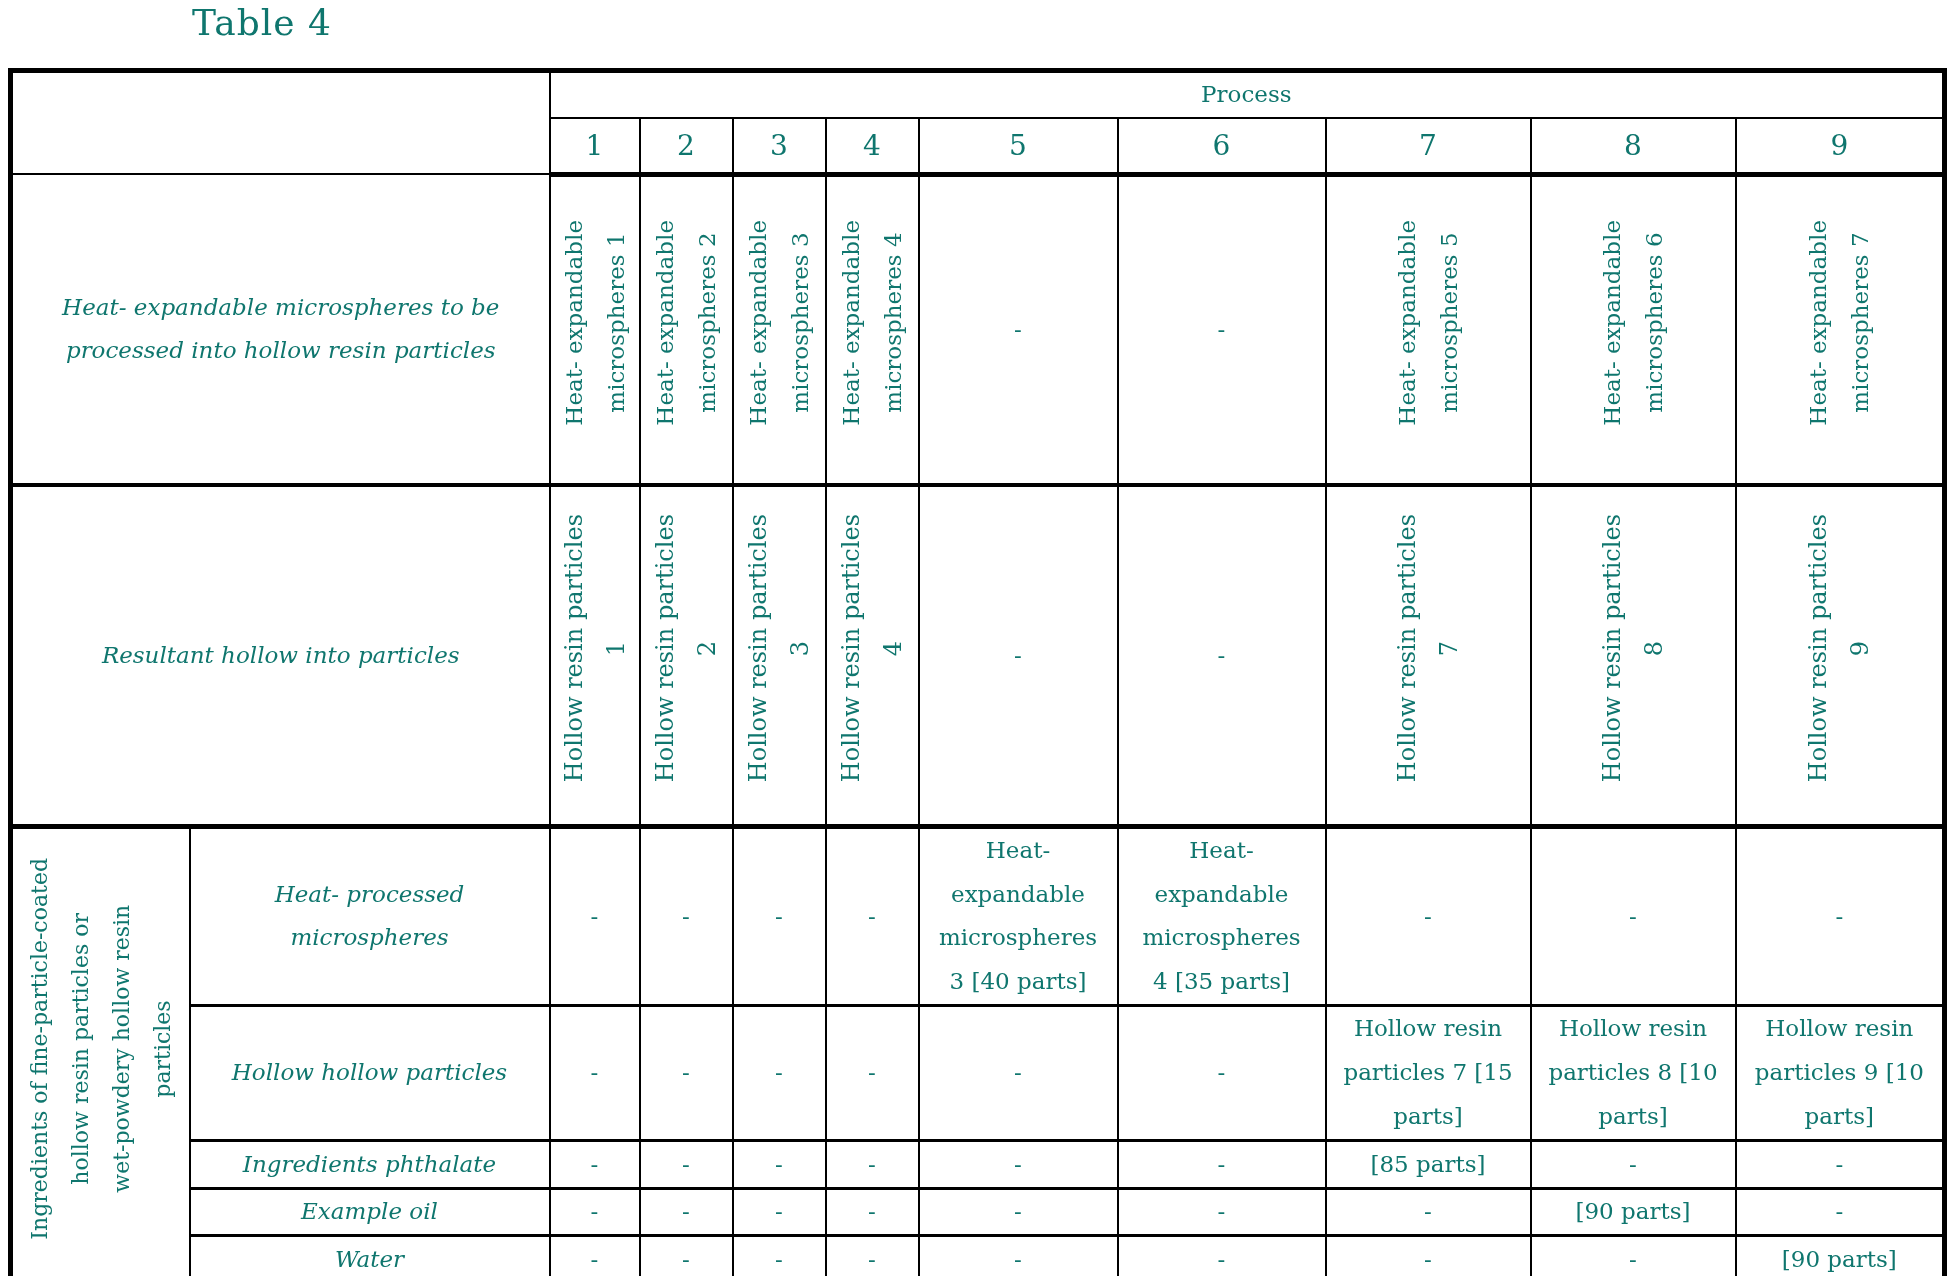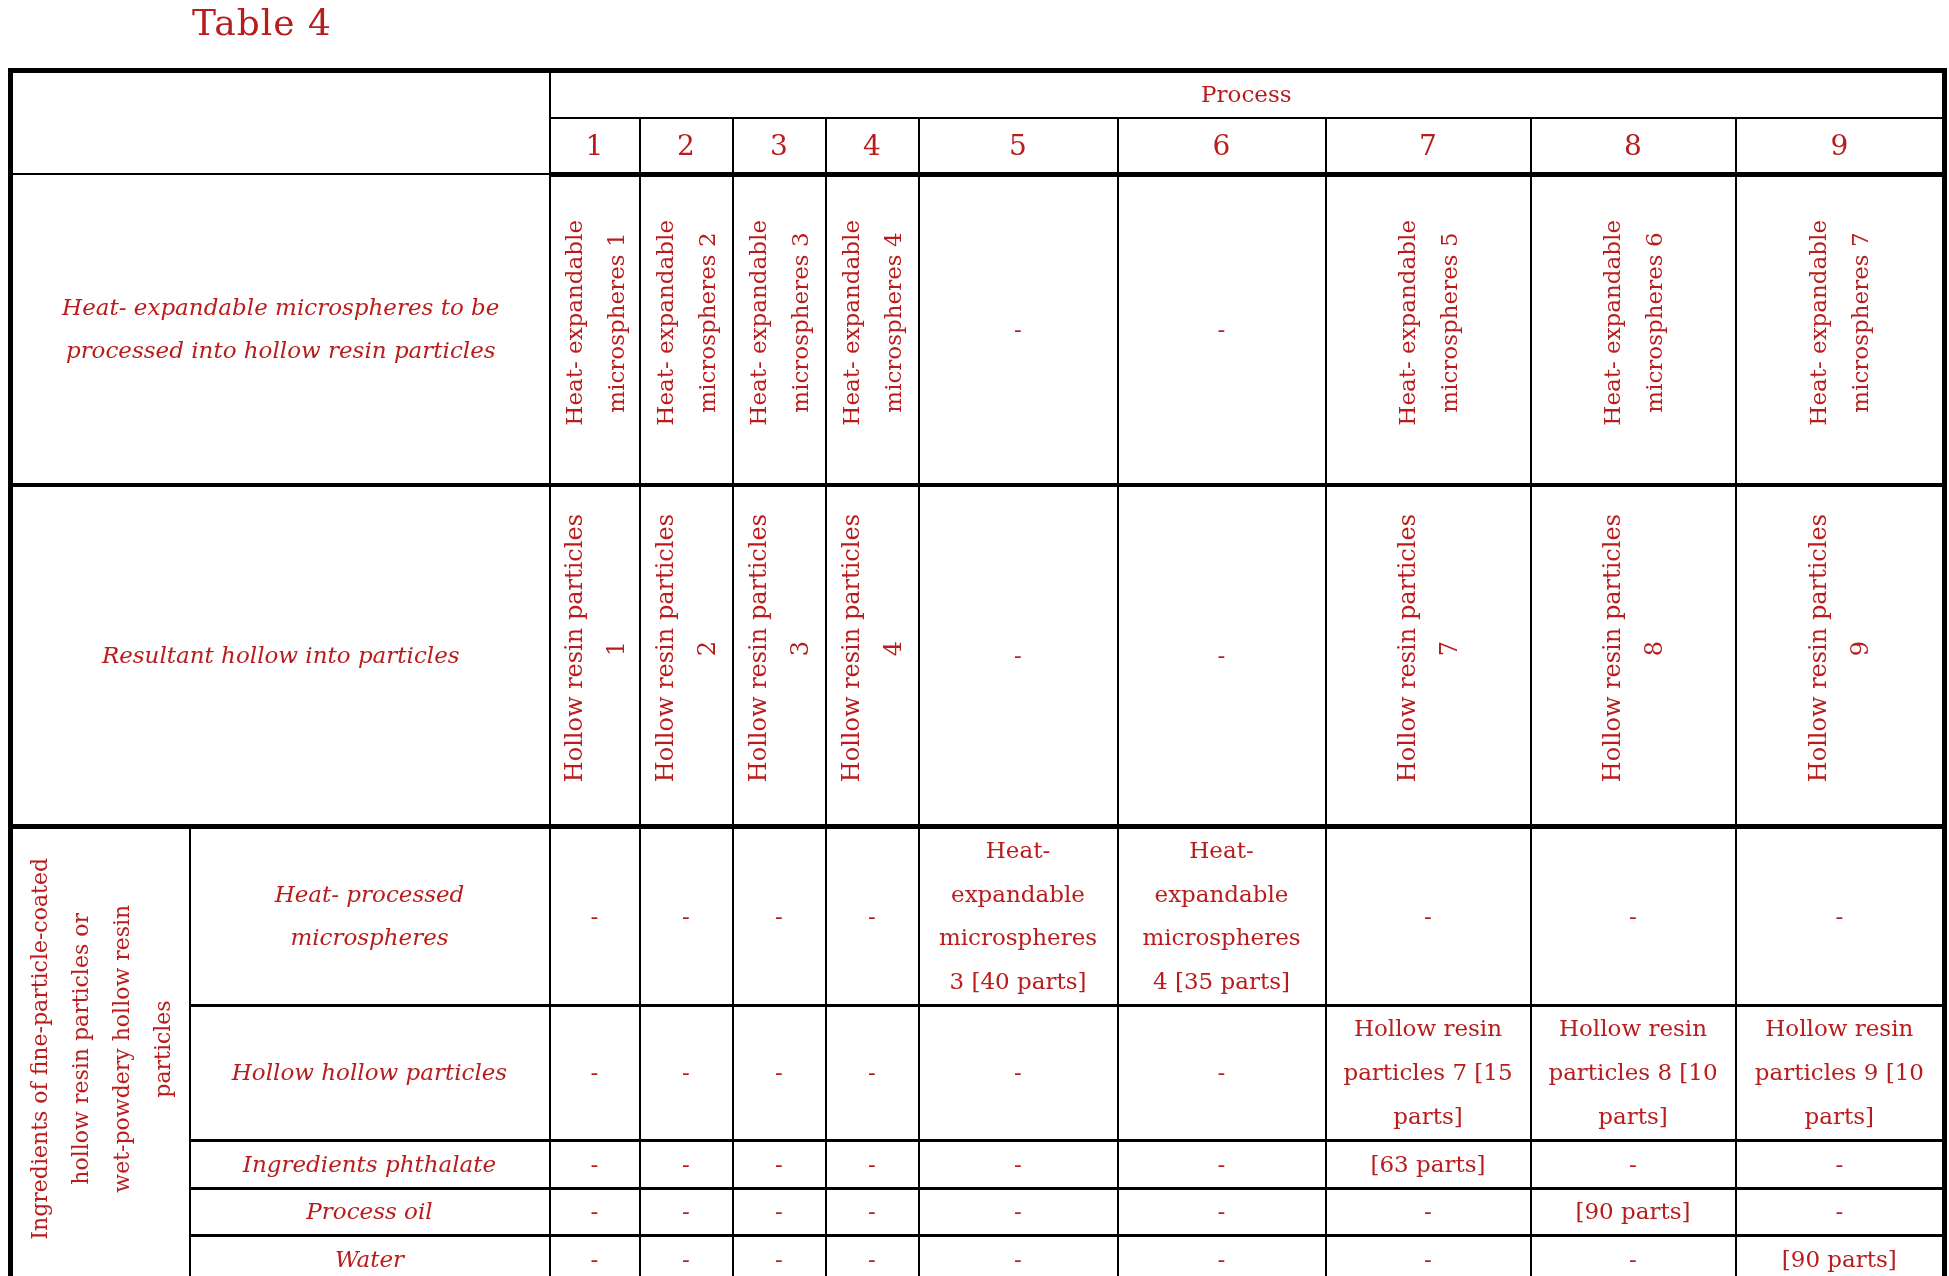--- a/index.html
+++ b/index.html
@@ -2,21 +2,21 @@
 <html><head>
 <meta charset="utf-8">
 <style>
   html, body { margin: 0; padding: 0; background: #ffffff; }
   .sheet {
     position: relative;
     width: 1949px;
     height: 1276px;
     background: #ffffff;
     font-family: "DejaVu Serif", serif;
-    color: #b91c1c;
+    color: #0f766e;
     overflow: hidden;
   }
   .doc-title {
     position: absolute;
     left: 192px;
     top: 2px;
     font-size: 36px;
     letter-spacing: 1px;
     white-space: nowrap;
   }
@@ -206,27 +206,27 @@
     </tr>
 
     <tr class="sec" style="height:48px">
       <td class="lbl br4">Ingredients phthalate</td>
       <td class="dash">-</td>
       <td class="dash">-</td>
       <td class="dash">-</td>
       <td class="dash">-</td>
       <td class="dash">-</td>
       <td class="dash">-</td>
-      <td class="cl bl4">[63 parts]</td>
+      <td class="cl bl4">[85 parts]</td>
       <td class="dash bl4">-</td>
       <td class="dash bl4">-</td>
     </tr>
 
     <tr class="sec" style="height:47px">
-      <td class="lbl br4">Process oil</td>
+      <td class="lbl br4">Example oil</td>
       <td class="dash">-</td>
       <td class="dash">-</td>
       <td class="dash">-</td>
       <td class="dash">-</td>
       <td class="dash">-</td>
       <td class="dash">-</td>
       <td class="dash bl4">-</td>
       <td class="cl bl4">[90 parts]</td>
       <td class="dash bl4">-</td>
     </tr>

